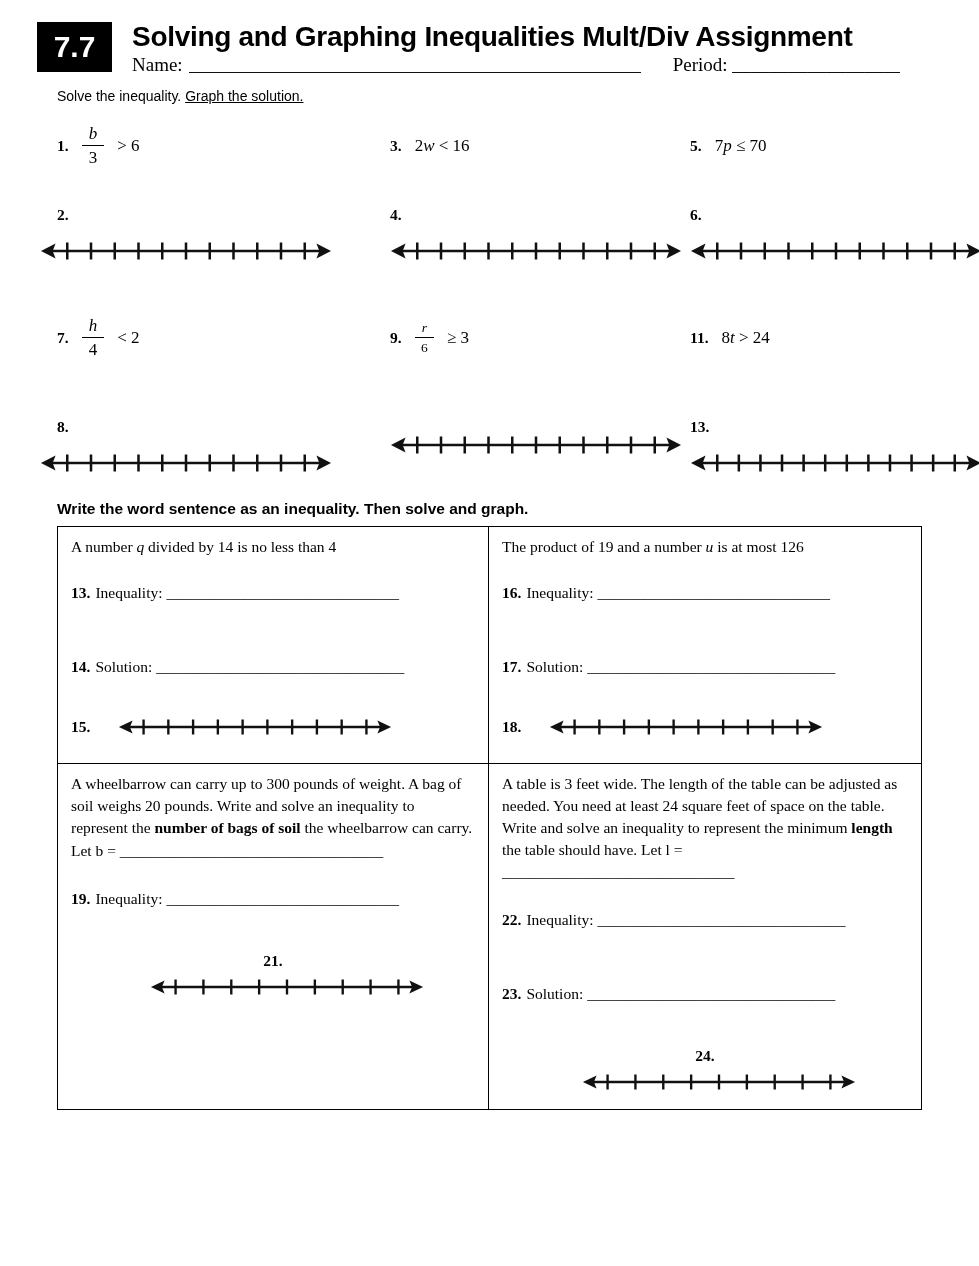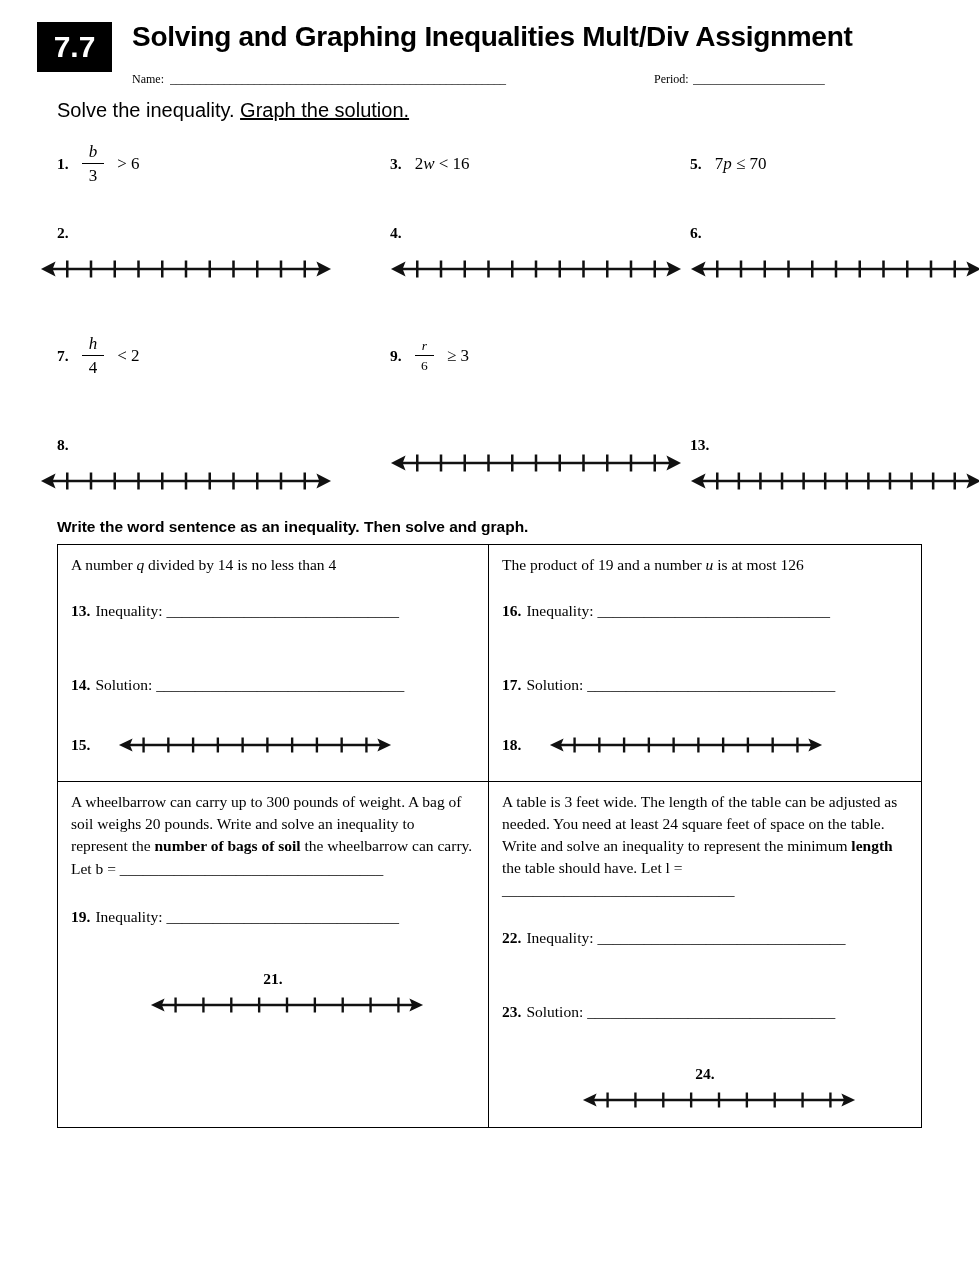--- a/index.html
+++ b/index.html
@@ -25,32 +25,32 @@
     font-size: 30px; width: 75px; height: 50px;
     display: flex; align-items: center; justify-content: center;
     flex: 0 0 auto;
   }
   .header-right { flex: 1 1 auto; min-width: 0; }
   .title {
     font-family: "Liberation Sans", sans-serif; font-weight: bold;
     font-size: 28px; line-height: 1.1; letter-spacing: -0.3px;
     white-space: nowrap;
   }
-  .name-period { display: flex; align-items: baseline; margin-top: 19px; font-size: 12px; }
+  .name-period { display: flex; align-items: baseline; margin-top: 1px; font-size: 19px; }
   .np-blank { overflow: hidden; white-space: nowrap; display: inline-block; }
   .name-blank { width: 452px; }
   .period-blank { width: 168px; }
   .period-label { margin-left: 32px; margin-right: 4px; }
   .name-label { margin-right: 6px; }
 
   
   .instructions {
     margin: 12px 0 0 57px;
     font-family: "Liberation Sans", sans-serif;
-    font-size: 20px;
+    font-size: 14px;
   }
   .ul { text-decoration: underline; }
 
   
   .prob-row {
     display: grid; grid-template-columns: 333px 300px 1fr;
     padding: 0 20px 0 57px; margin-top: 16px; align-items: center;
   }
   .prob { display: flex; align-items: center; gap: 13px; font-size: 17px; min-height: 52px; }
   .pnum { font-weight: bold; font-size: 15.5px; white-space: nowrap; }
@@ -223,20 +223,24 @@
         </span>
       <span class="expr">&lt; 2</span>
     </div>
     <div class="prob">
       <span class="pnum">9.</span>
       <span class="frac small">
           <span class="ftop it">r</span>
           <span class="fbot">6</span>
         </span>
       <span class="expr">≥ 3</span>
+    </div>
+    <div class="prob">
+      <span class="pnum">11.</span>
+      <span class="expr"><span>8</span><span class="it">t</span><span> &gt; 24</span></span>
     </div>
   </div>
 
   <div class="graph-row graph-row-2">
     <div class="graph shift">
       <div class="pnum">8.</div>
       <div class="nl">
           <svg viewBox="0 0 300 34" width="100%" height="100%" preserveAspectRatio="none">
             <g stroke="#111" stroke-width="2.6" fill="none">
               <line x1="10" y1="17" x2="290" y2="17"></line>

